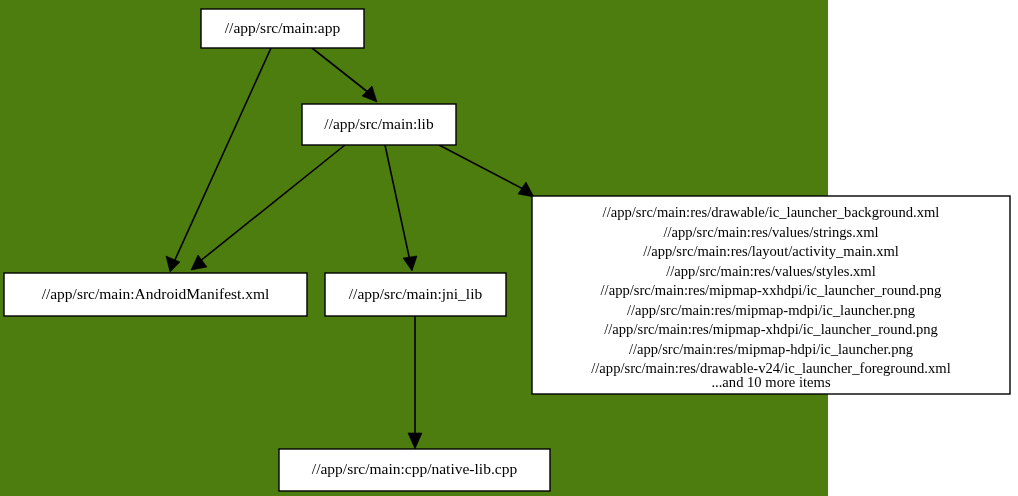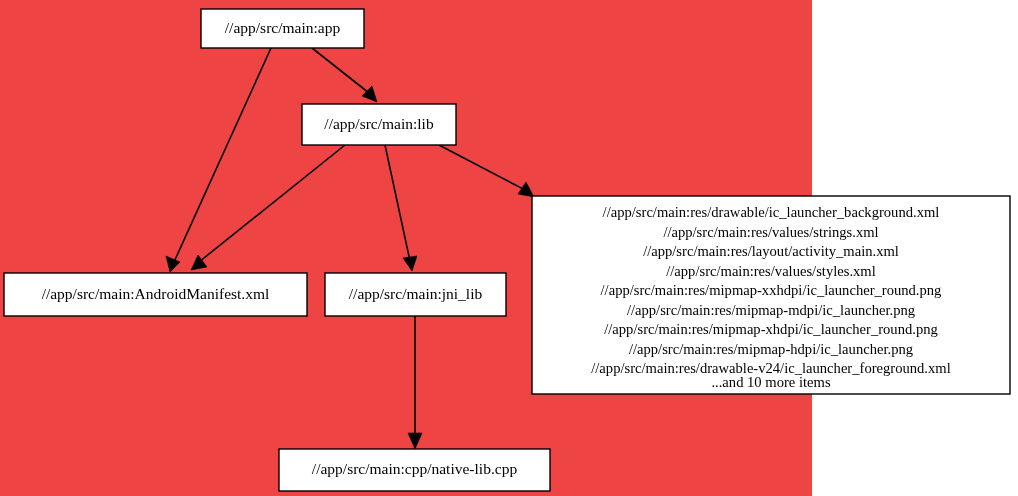--- a/index.html
+++ b/index.html
@@ -10,21 +10,22 @@
   body {
     width: 1018px;
     height: 496px;
     overflow: hidden;
     font-family: "Liberation Serif", "DejaVu Serif", serif;
   }
   #graph-root {
     position: relative;
     width: 812px;
     height: 496px;
-    background: #ef4444;
+    background: #4d7c0f;
+    padding-left: 16px;
   }
   svg#graph-svg {
     position: absolute;
     top: 0;
     left: 0;
     width: 1018px;
     height: 496px;
     display: block;
   }
   .node-box {

